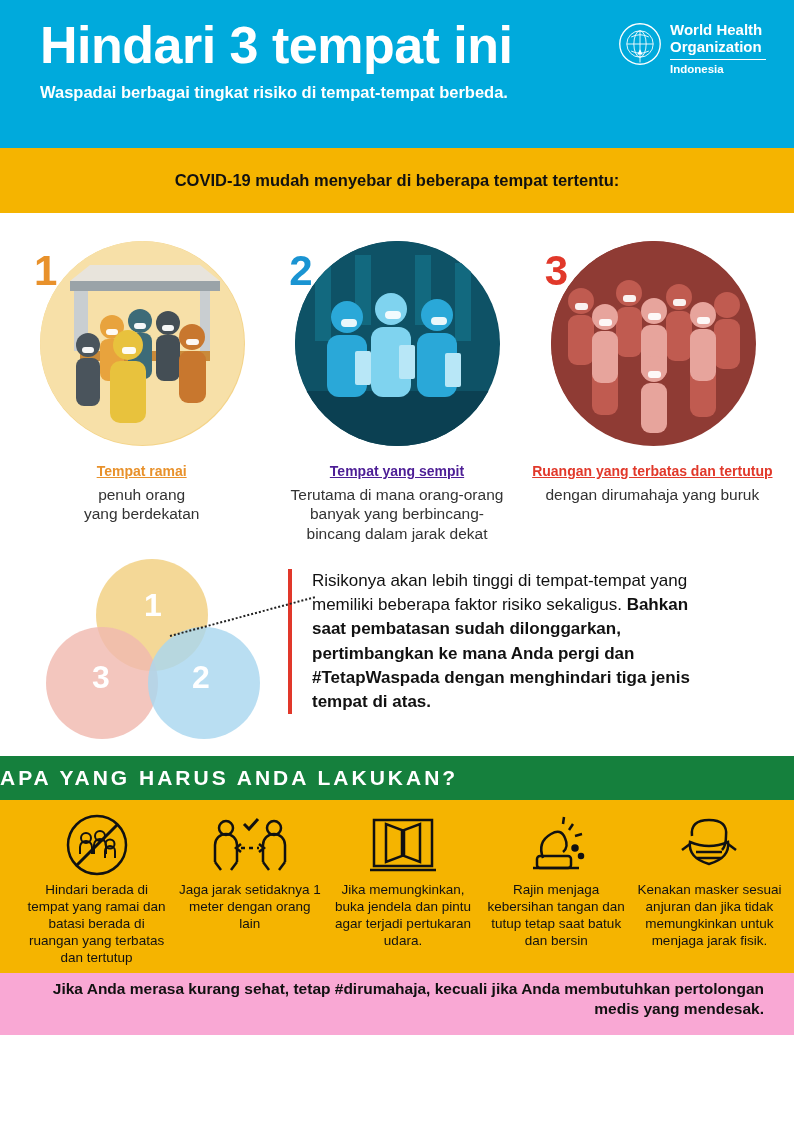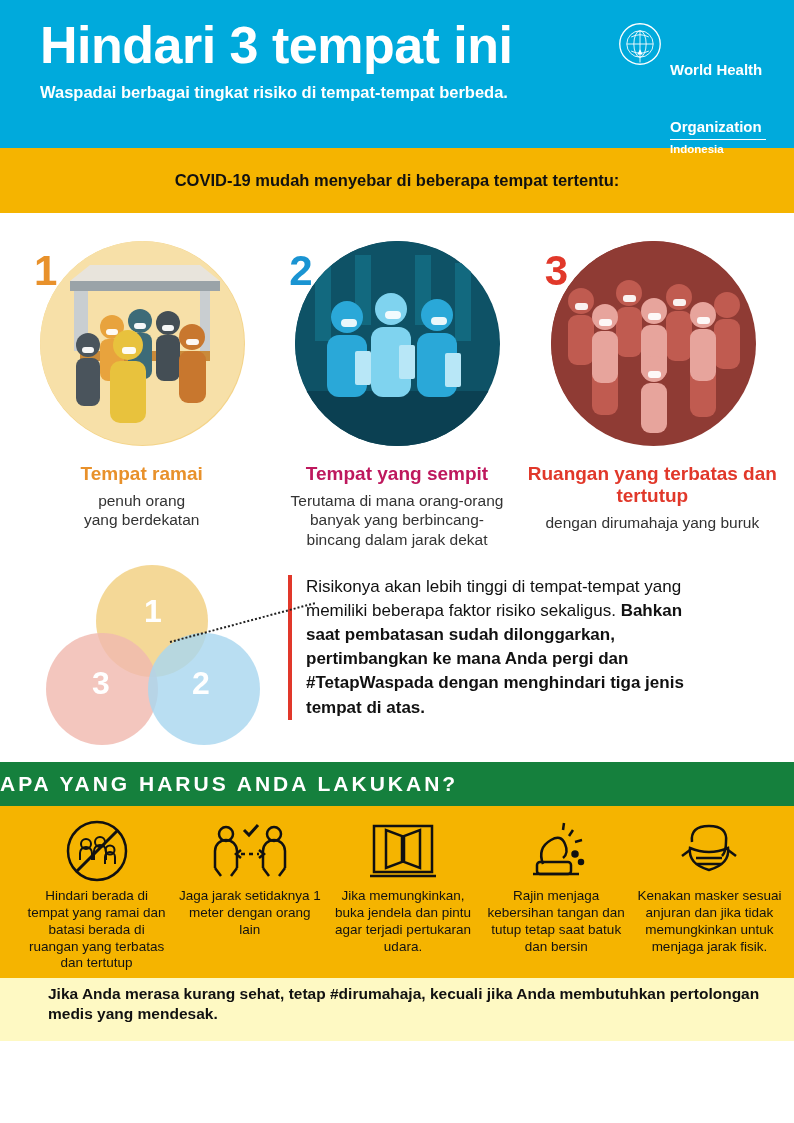--- a/index.html
+++ b/index.html
@@ -33,21 +33,21 @@
   }
   .who-logo {
     position: absolute;
     right: 28px; top: 22px;
     display: flex;
     align-items: flex-start;
     gap: 8px;
   }
   .who-emblem { width: 44px; height: 44px; }
   .who-text { color: #fff; }
-  .who-text .l1 { font-size: 15px; font-weight: bold; line-height: 1.12; margin-top: 40px; }
+  .who-text .l1 { font-size: 15px; font-weight: bold; line-height: 1.12; }
   .who-text .rule { border-top: 1.5px solid #fff; margin: 3px 0 3px 0; width: 96px; }
   .who-text .l2 { font-size: 11.5px; font-weight: bold; }
 
   
   .banner {
     background: #f5b400;
     height: 65px;
     display: flex; align-items: center; justify-content: center;
   }
   .banner span { font-size: 16.5px; font-weight: bold; color: #111; }
@@ -68,44 +68,44 @@
   }
   .num.n1 { color: #e8912b; }
   .num.n2 { color: #1a94d2; left: 18px; }
   .num.n3 { color: #e1382a; left: 18px; }
 
   .circle { width: 205px; height: 205px; border-radius: 50%; position: absolute; left: 24px; top: 10px; overflow: hidden; }
   .c1 { background: #f4d48a; }
   .c2 { background: #0d4f63; }
   .c3 { background: #8f3b34; }
 
-  .place h3 { font-size: 19px; font-weight: bold; line-height: 1.15; margin-top: 4px; }
+  .place h3 { font-size: 14px; font-weight: bold; line-height: 1.15; margin-top: 4px; text-decoration: underline; }
   .t1 { color: #e8912b; }
-  .t2 { color: #be185d; }
+  .t2 { color: #4c1d95; }
   .t3 { color: #e1382a; }
   .place p { font-size: 15.5px; color: #333; line-height: 1.25; margin-top: 6px; padding: 0 14px; }
 
   
   .venn-row { display: flex; padding: 14px 20px 0 40px; align-items: flex-start; }
   .venn { position: relative; width: 230px; height: 185px; flex: none; }
   .vc { position: absolute; width: 112px; height: 112px; border-radius: 50%; opacity: .82; }
   .v1 { background: #f2cf80; left: 56px; top: 2px; }
   .v2 { background: #a9d7ef; left: 108px; top: 70px; }
   .v3 { background: #f0b9b0; left: 6px; top: 70px; }
   .vnum { position: absolute; color: #fff; font-size: 32px; font-weight: bold; }
   .vn1 { left: 104px; top: 30px; }
   .vn2 { left: 152px; top: 102px; }
   .vn3 { left: 52px; top: 102px; }
   .venn-dots {
     position: absolute; left: 130px; top: 78px; width: 150px; height: 1px;
     border-top: 2px dotted #222; transform: rotate(-15deg); transform-origin: left center;
   }
   .venn-text {
     border-left: 4px solid #e1382a;
-    padding-left: 14px;
+    padding-left: 20px;
     margin-left: 18px;
     margin-top: 12px;
     font-size: 17px;
     line-height: 1.42;
     color: #111;
     max-width: 420px;
   }
   .venn-text b { font-weight: bold; }
 
   
@@ -123,23 +123,23 @@
   .actions {
     background: #f5b400;
     padding: 12px 8px 6px 20px;
     display: flex;
   }
   .action { flex: 1; text-align: center; padding: 0 4px; }
   .action .ic { height: 66px; display: flex; align-items: center; justify-content: center; }
   .action p { font-size: 13.5px; color: #111; line-height: 1.25; margin-top: 4px; }
 
   .footnote {
-    background: #fef9c3;
+    background: #f9a8d4;
     padding: 6px 30px 16px 48px;
-    text-align: left;
+    text-align: right;
     font-size: 15.5px; font-weight: bold; color: #111; line-height: 1.3;
   }
 </style>
 </head>
 <body>
 
 <div class="page">
 
   <div class="header">
     <h1>Hindari 3 tempat ini</h1>

